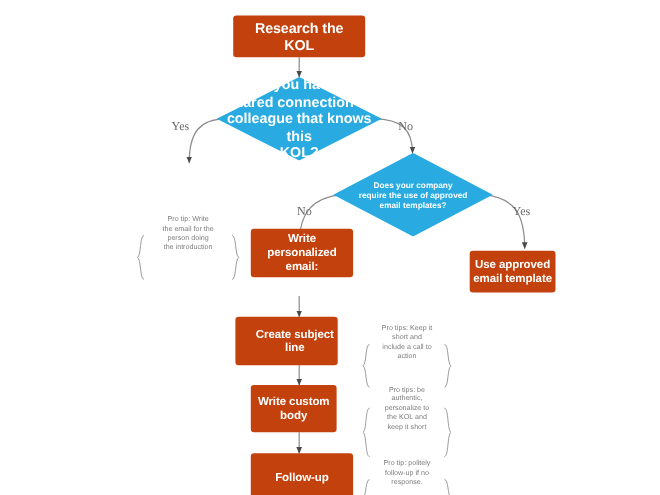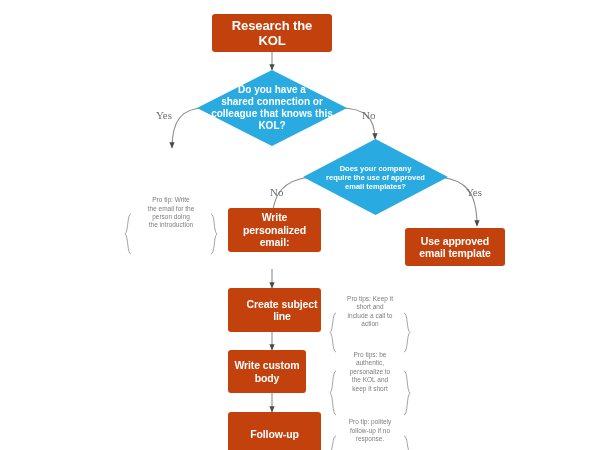--- a/index.html
+++ b/index.html
@@ -125,21 +125,21 @@
     </g>
   </svg>
 
   <div class="node box" style="left:212px; top:14px; width:120px; height:38px; font-size:13px;">Research the
 KOL</div>
 
   <div class="diamond-wrap" style="left:197px; top:70px; width:150px; height:76px;">
     <svg class="diamond-shape" viewBox="0 0 150 76" preserveAspectRatio="none">
       <polygon points="75,0 150,38 75,76 0,38" fill="#29abe2"></polygon>
     </svg>
-    <div class="diamond-label" style="font-size:10px;">Do you have a
+    <div class="diamond-label" style="font-size:13px;">Do you have a
 shared connection or
 colleague that knows this
 KOL?</div>
   </div>
 
   <div class="edge-label" style="left:156px; top:109px; font-size:11px;">Yes</div>
 
   <div class="edge-label" style="left:362px; top:109px; font-size:11px;">No</div>
 
 
@@ -170,24 +170,24 @@
   </div>
 
   <div class="edge-label" style="left:270px; top:186px; font-size:11px;">No</div>
 
   <div class="edge-label" style="left:466px; top:186px; font-size:11px;">Yes</div>
 
   <div class="node box" style="left:228px; top:208px; width:93px; height:44px; font-size:10.5px;">Write
 personalized
 email:</div>
 
-  <div class="node box" style="left:405px; top:228px; width:100px; height:38px; font-size:10.5px;">Use approved
+  <div class="node box" style="left:427px; top:228px; width:78px; height:38px; font-size:10.5px;">Use approved
 email template</div>
 
-  <div class="node box" style="left:228px; top:288px; width:93px; height:44px; font-size:10.5px;padding-left:15px;">Create subject
+  <div class="node box" style="left:214px; top:288px; width:93px; height:44px; font-size:10.5px;padding-left:15px;">Create subject
 line</div>
 
   <div class="tip" style="left:336px; top:291px; width:68px; height:41px;">
     <span class="brace" style="left:-7px;">
       <svg width="8" height="41" viewBox="0 0 8 41">
           <path d="M7,1 C3,1 4.5,18.5 1,20.5 C4.5,22.5 3,40 7,40" stroke="#9a9a9a" stroke-width="0.9" fill="none"></path>
         </svg>
     </span>
     <span style="font-size:6.5px;">Pro tips: Keep it
 short and

